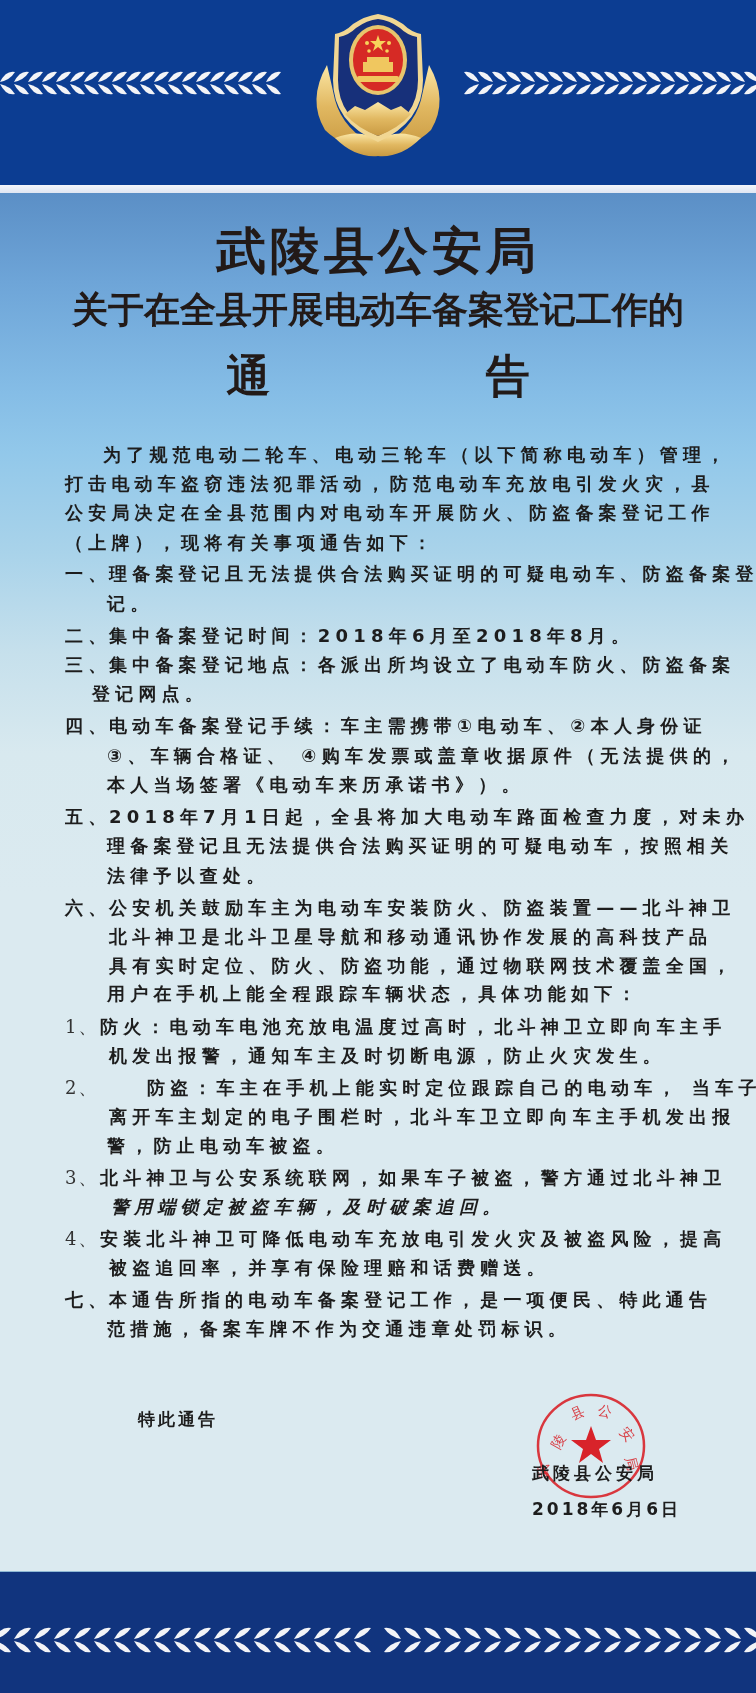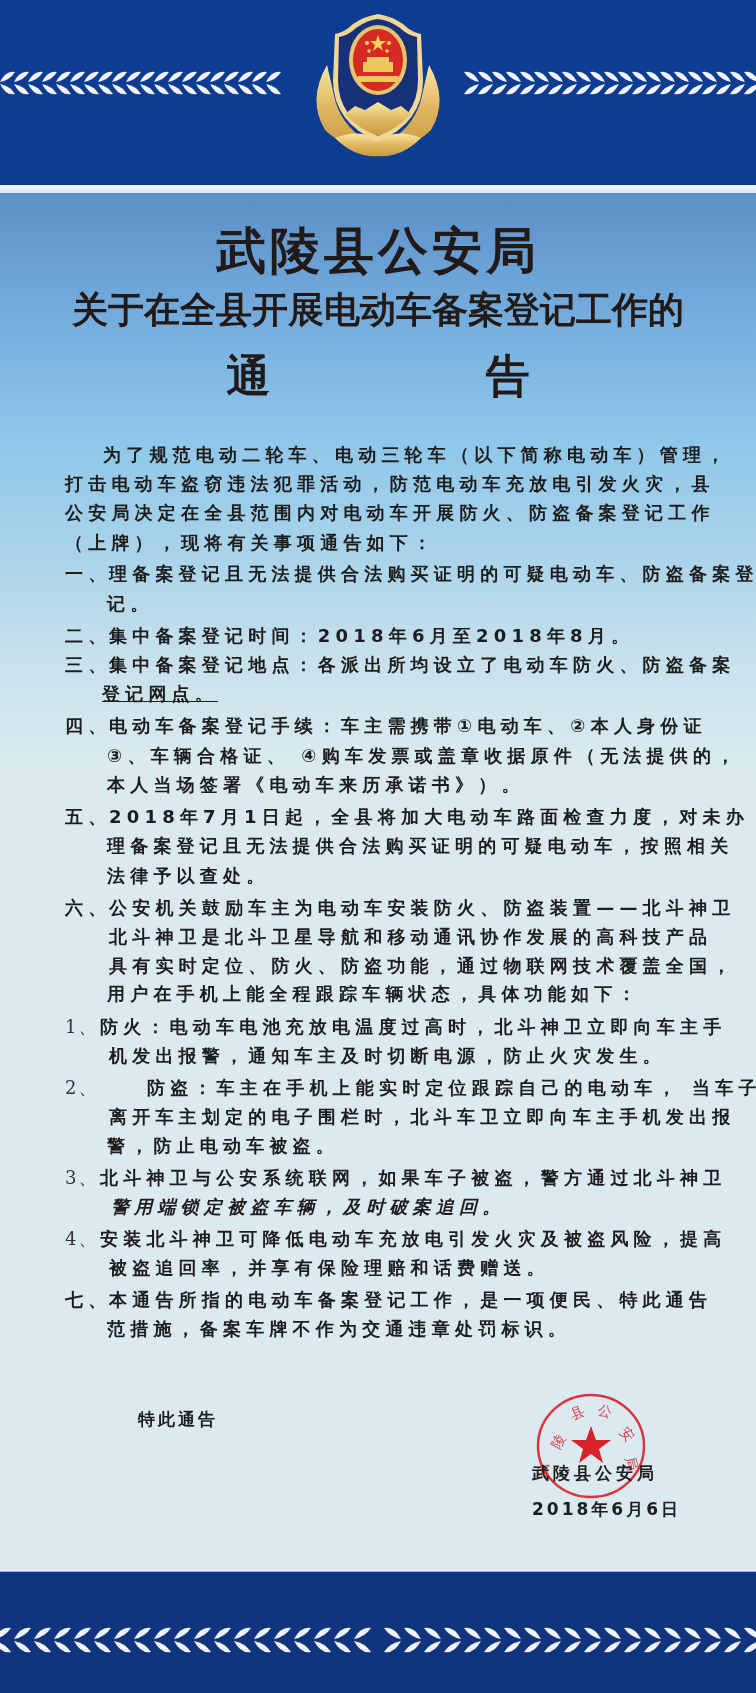--- a/index.html
+++ b/index.html
@@ -169,21 +169,21 @@
 
 <div class="line" style="left:65px; top:563px;">一、</div>
 <div class="line" style="left:109px; top:563px;">理备案登记且无法提供合法购买证明的可疑电动车、防盗备案登</div>
 <div class="line" style="left:107px; top:593px;">记。</div>
 
 <div class="line" style="left:65px; top:625px;">二、</div>
 <div class="line" style="left:109px; top:625px;">集中备案登记时间：2018年6月至2018年8月。</div>
 
 <div class="line" style="left:65px; top:654px;">三、</div>
 <div class="line" style="left:109px; top:654px;">集中备案登记地点：各派出所均设立了电动车防火、防盗备案</div>
-<div class="line" style="left:102px; top:683px;text-decoration:underline;">登记网点。</div>
+<div class="line" style="left:92px; top:683px;">登记网点。</div>
 
 <div class="line" style="left:65px; top:715px;">四、</div>
 <div class="line" style="left:109px; top:715px;">电动车备案登记手续：车主需携带①电动车、②本人身份证</div>
 <div class="line" style="left:107px; top:745px;">③、车辆合格证、 ④购车发票或盖章收据原件（无法提供的，</div>
 <div class="line" style="left:107px; top:774px;">本人当场签署《电动车来历承诺书》）。</div>
 
 <div class="line" style="left:65px; top:806px;">五、</div>
 <div class="line" style="left:109px; top:806px;">2018年7月1日起，全县将加大电动车路面检查力度，对未办</div>
 <div class="line" style="left:107px; top:835px;">理备案登记且无法提供合法购买证明的可疑电动车，按照相关</div>
 <div class="line" style="left:107px; top:865px;">法律予以查处。</div>

